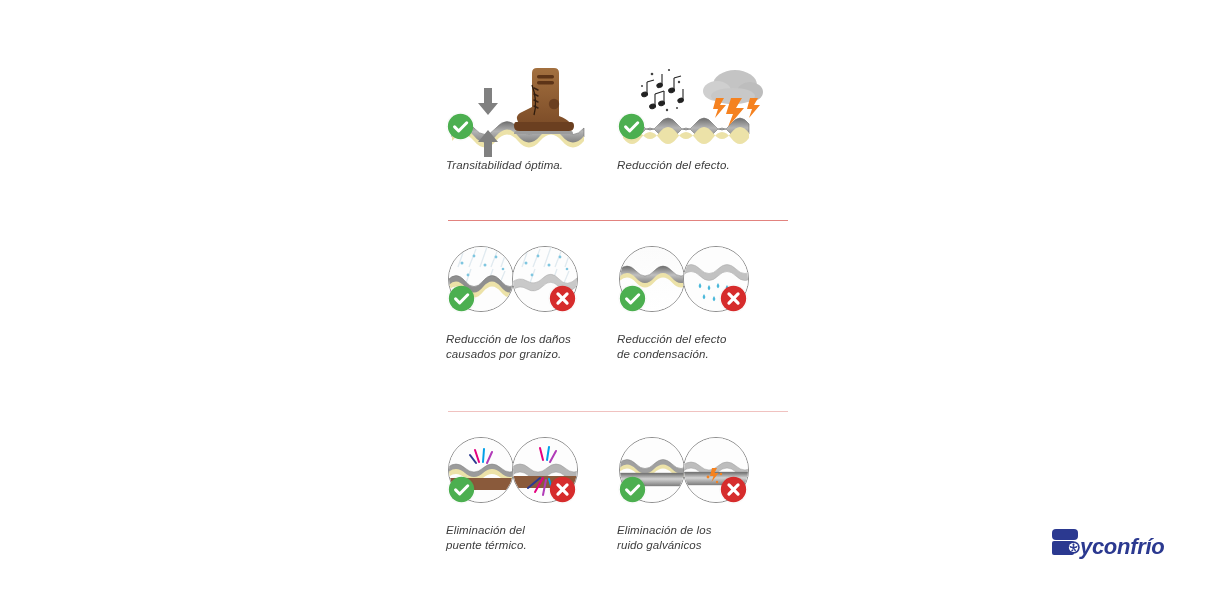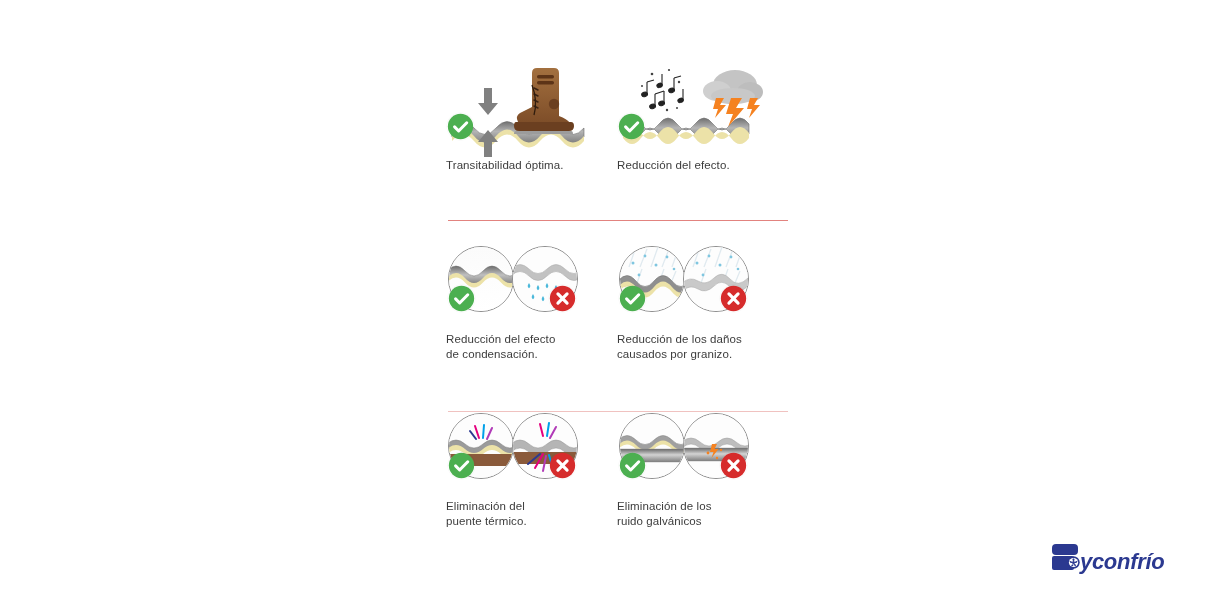--- a/index.html
+++ b/index.html
@@ -21,20 +21,21 @@
 
   
   .grid {
     position: absolute;
     left: 446px;
     width: 342px;
   }
   .row {
     display: flex;
     gap: 0px;
+    font-style: italic;
   }
   .cell {
     width: 171px;
     box-sizing: border-box;
   }
   .art {
     position: relative;
     height: 106px;
   }
   .caption {
@@ -77,21 +78,21 @@
     overflow: hidden;
     background: #fff;
   }
 
   .svgfill { position:absolute; inset:0; width:100%; height:100%; }
 
   
   .logo {
     position: absolute;
     left: 1050px;
-    top: 541px;
+    top: 526px;
     width: 132px;
     height: 36px;
   }
   .logo svg { display:block; width:100%; height:100%; }
 </style>
 </head>
 <body>
 
 <div class="page">
 
@@ -200,20 +201,90 @@
         <div class="caption">Reducción del efecto.</div>
       </div>
 
     </div>
   </div>
 
   <div class="divider" style="top:220px;"></div>
 
   <div class="grid" style="top:246px;">
     <div class="row">
+
+      <div class="cell">
+        <div class="art" style="height:86px;">
+          <div class="circ" style="left:2px; top:0px;">
+            <svg class="svgfill" viewBox="0 0 64 64">
+              <rect width="64" height="64" fill="#fdfdfd"></rect>
+              <g stroke="#dfe9ef" stroke-width="1.3" opacity=".95">
+                <path d="M6 2 l-6 16"></path>
+                  <path d="M16 0 l-7 20"></path>
+                  <path d="M27 2 l-7 18"></path>
+                <path d="M38 0 l-7 20"></path>
+                  <path d="M49 2 l-7 18"></path>
+                  <path d="M59 0 l-7 20"></path>
+                <path d="M22 22 l-5 14"></path>
+                  <path d="M44 22 l-5 14"></path>
+                  <path d="M56 24 l-5 12"></path>
+              </g>
+              <g fill="#7fc6e0">
+                <circle cx="13" cy="16" r="1.5"></circle>
+                  <circle cx="25" cy="9" r="1.4"></circle>
+                <circle cx="36" cy="18" r="1.5"></circle>
+                  <circle cx="47" cy="10" r="1.4"></circle>
+                <circle cx="19" cy="28" r="1.4"></circle>
+                  <circle cx="54" cy="22" r="1.3"></circle>
+              </g>
+              <path d="M-2 34 q9 -11 18 0 q9 11 18 0 q9 -11 18 0 q9 11 18 0 l0 7 q-9 11 -18 0 q-9 -11 -18 0 q-9 11 -18 0 q-9 -11 -18 0 Z" fill="#8f8f8f" stroke="#6f6f6f" stroke-width=".5"></path>
+              <path d="M-2 40 q9 -11 18 0 q9 11 18 0 q9 -11 18 0 q9 11 18 0 l0 5 q-9 11 -18 0 q-9 -11 -18 0 q-9 11 -18 0 q-9 -11 -18 0 Z" fill="#ece2a8"></path>
+            </svg>
+          </div>
+          <div class="circ" style="left:66px; top:0px;">
+            <svg class="svgfill" viewBox="0 0 64 64">
+              <rect width="64" height="64" fill="#fdfdfd"></rect>
+              <g stroke="#dfe9ef" stroke-width="1.3" opacity=".95">
+                <path d="M6 2 l-6 16"></path>
+                  <path d="M16 0 l-7 20"></path>
+                  <path d="M27 2 l-7 18"></path>
+                <path d="M38 0 l-7 20"></path>
+                  <path d="M49 2 l-7 18"></path>
+                  <path d="M59 0 l-7 20"></path>
+                <path d="M22 22 l-5 14"></path>
+                  <path d="M44 22 l-5 14"></path>
+                  <path d="M56 24 l-5 12"></path>
+              </g>
+              <g fill="#7fc6e0">
+                <circle cx="13" cy="16" r="1.5"></circle>
+                  <circle cx="25" cy="9" r="1.4"></circle>
+                <circle cx="36" cy="18" r="1.5"></circle>
+                  <circle cx="47" cy="10" r="1.4"></circle>
+                <circle cx="19" cy="28" r="1.4"></circle>
+                  <circle cx="54" cy="22" r="1.3"></circle>
+              </g>
+              <path d="M-2 36 q8 -7 16 -2 q8 5 16 -3 q8 -8 16 1 q8 9 18 -1 l0 8 q-10 10 -18 1 q-8 -9 -16 -1 q-8 8 -16 3 q-8 -5 -16 2 Z" fill="#c9c9c9" stroke="#a9a9a9" stroke-width=".5"></path>
+            </svg>
+          </div>
+          <div class="badge" style="left:2px; top:39px;">
+            <svg viewBox="0 0 32 32">
+                <circle cx="16" cy="16" r="15" fill="#4caf50"></circle>
+                <path d="M9 16.5 l4.8 4.8 L23.4 11.6" stroke="#fff" stroke-width="3.6" fill="none" stroke-linecap="round" stroke-linejoin="round"></path>
+              </svg>
+          </div>
+          <div class="badge" style="left:103px; top:39px;">
+            <svg viewBox="0 0 32 32">
+                <circle cx="16" cy="16" r="15" fill="#d62c2c"></circle>
+                <path d="M10.6 10.6 L21.4 21.4 M21.4 10.6 L10.6 21.4" stroke="#fff" stroke-width="3.8" stroke-linecap="round"></path>
+              </svg>
+          </div>
+        </div>
+        <div class="caption">Reducción de los daños
+causados por granizo.</div>
+      </div>
 
       <div class="cell">
         <div class="art" style="height:86px;">
           <div class="circ" style="left:2px; top:0px;">
             <svg class="svgfill" viewBox="0 0 64 64">
               <defs>
                 <linearGradient id="fadeG" x1="0" y1="0" x2="0" y2="1">
                   <stop offset="0" stop-color="#fbfbfb"></stop>
                     <stop offset="1" stop-color="#ffffff"></stop>
                 </linearGradient>
@@ -255,96 +326,26 @@
             <svg viewBox="0 0 32 32">
                 <circle cx="16" cy="16" r="15" fill="#d62c2c"></circle>
                 <path d="M10.6 10.6 L21.4 21.4 M21.4 10.6 L10.6 21.4" stroke="#fff" stroke-width="3.8" stroke-linecap="round"></path>
               </svg>
           </div>
         </div>
         <div class="caption">Reducción del efecto
 de condensación.</div>
       </div>
 
-      <div class="cell">
-        <div class="art" style="height:86px;">
-          <div class="circ" style="left:2px; top:0px;">
-            <svg class="svgfill" viewBox="0 0 64 64">
-              <rect width="64" height="64" fill="#fdfdfd"></rect>
-              <g stroke="#dfe9ef" stroke-width="1.3" opacity=".95">
-                <path d="M6 2 l-6 16"></path>
-                  <path d="M16 0 l-7 20"></path>
-                  <path d="M27 2 l-7 18"></path>
-                <path d="M38 0 l-7 20"></path>
-                  <path d="M49 2 l-7 18"></path>
-                  <path d="M59 0 l-7 20"></path>
-                <path d="M22 22 l-5 14"></path>
-                  <path d="M44 22 l-5 14"></path>
-                  <path d="M56 24 l-5 12"></path>
-              </g>
-              <g fill="#7fc6e0">
-                <circle cx="13" cy="16" r="1.5"></circle>
-                  <circle cx="25" cy="9" r="1.4"></circle>
-                <circle cx="36" cy="18" r="1.5"></circle>
-                  <circle cx="47" cy="10" r="1.4"></circle>
-                <circle cx="19" cy="28" r="1.4"></circle>
-                  <circle cx="54" cy="22" r="1.3"></circle>
-              </g>
-              <path d="M-2 34 q9 -11 18 0 q9 11 18 0 q9 -11 18 0 q9 11 18 0 l0 7 q-9 11 -18 0 q-9 -11 -18 0 q-9 11 -18 0 q-9 -11 -18 0 Z" fill="#8f8f8f" stroke="#6f6f6f" stroke-width=".5"></path>
-              <path d="M-2 40 q9 -11 18 0 q9 11 18 0 q9 -11 18 0 q9 11 18 0 l0 5 q-9 11 -18 0 q-9 -11 -18 0 q-9 11 -18 0 q-9 -11 -18 0 Z" fill="#ece2a8"></path>
-            </svg>
-          </div>
-          <div class="circ" style="left:66px; top:0px;">
-            <svg class="svgfill" viewBox="0 0 64 64">
-              <rect width="64" height="64" fill="#fdfdfd"></rect>
-              <g stroke="#dfe9ef" stroke-width="1.3" opacity=".95">
-                <path d="M6 2 l-6 16"></path>
-                  <path d="M16 0 l-7 20"></path>
-                  <path d="M27 2 l-7 18"></path>
-                <path d="M38 0 l-7 20"></path>
-                  <path d="M49 2 l-7 18"></path>
-                  <path d="M59 0 l-7 20"></path>
-                <path d="M22 22 l-5 14"></path>
-                  <path d="M44 22 l-5 14"></path>
-                  <path d="M56 24 l-5 12"></path>
-              </g>
-              <g fill="#7fc6e0">
-                <circle cx="13" cy="16" r="1.5"></circle>
-                  <circle cx="25" cy="9" r="1.4"></circle>
-                <circle cx="36" cy="18" r="1.5"></circle>
-                  <circle cx="47" cy="10" r="1.4"></circle>
-                <circle cx="19" cy="28" r="1.4"></circle>
-                  <circle cx="54" cy="22" r="1.3"></circle>
-              </g>
-              <path d="M-2 36 q8 -7 16 -2 q8 5 16 -3 q8 -8 16 1 q8 9 18 -1 l0 8 q-10 10 -18 1 q-8 -9 -16 -1 q-8 8 -16 3 q-8 -5 -16 2 Z" fill="#c9c9c9" stroke="#a9a9a9" stroke-width=".5"></path>
-            </svg>
-          </div>
-          <div class="badge" style="left:2px; top:39px;">
-            <svg viewBox="0 0 32 32">
-                <circle cx="16" cy="16" r="15" fill="#4caf50"></circle>
-                <path d="M9 16.5 l4.8 4.8 L23.4 11.6" stroke="#fff" stroke-width="3.6" fill="none" stroke-linecap="round" stroke-linejoin="round"></path>
-              </svg>
-          </div>
-          <div class="badge" style="left:103px; top:39px;">
-            <svg viewBox="0 0 32 32">
-                <circle cx="16" cy="16" r="15" fill="#d62c2c"></circle>
-                <path d="M10.6 10.6 L21.4 21.4 M21.4 10.6 L10.6 21.4" stroke="#fff" stroke-width="3.8" stroke-linecap="round"></path>
-              </svg>
-          </div>
-        </div>
-        <div class="caption">Reducción de los daños
-causados por granizo.</div>
-      </div>
-
     </div>
   </div>
 
   <div class="divider soft" style="top:411px;"></div>
 
-  <div class="grid" style="top:413px;">
+  <div class="grid" style="top:437px;">
     <div class="row">
 
       <div class="cell">
         <div class="art" style="height:86px;">
           <div class="circ" style="left:2px; top:0px;">
             <svg class="svgfill" viewBox="0 0 64 64">
               <rect width="64" height="64" fill="#fdfdfd"></rect>
               <path d="M-2 30 q9 -8 18 0 q9 8 18 0 q9 -8 18 0 q9 8 18 0 l0 6 q-9 8 -18 0 q-9 -8 -18 0 q-9 8 -18 0 q-9 -8 -18 0 Z" fill="#9b9b9b" stroke="#7d7d7d" stroke-width=".5"></path>
               <path d="M-2 35 q9 -8 18 0 q9 8 18 0 q9 -8 18 0 q9 8 18 0 l0 5 q-9 8 -18 0 q-9 -8 -18 0 q-9 8 -18 0 q-9 -8 -18 0 Z" fill="#ece2a8"></path>
               <rect x="-2" y="40" width="68" height="12" fill="#8a5a3b"></rect>

